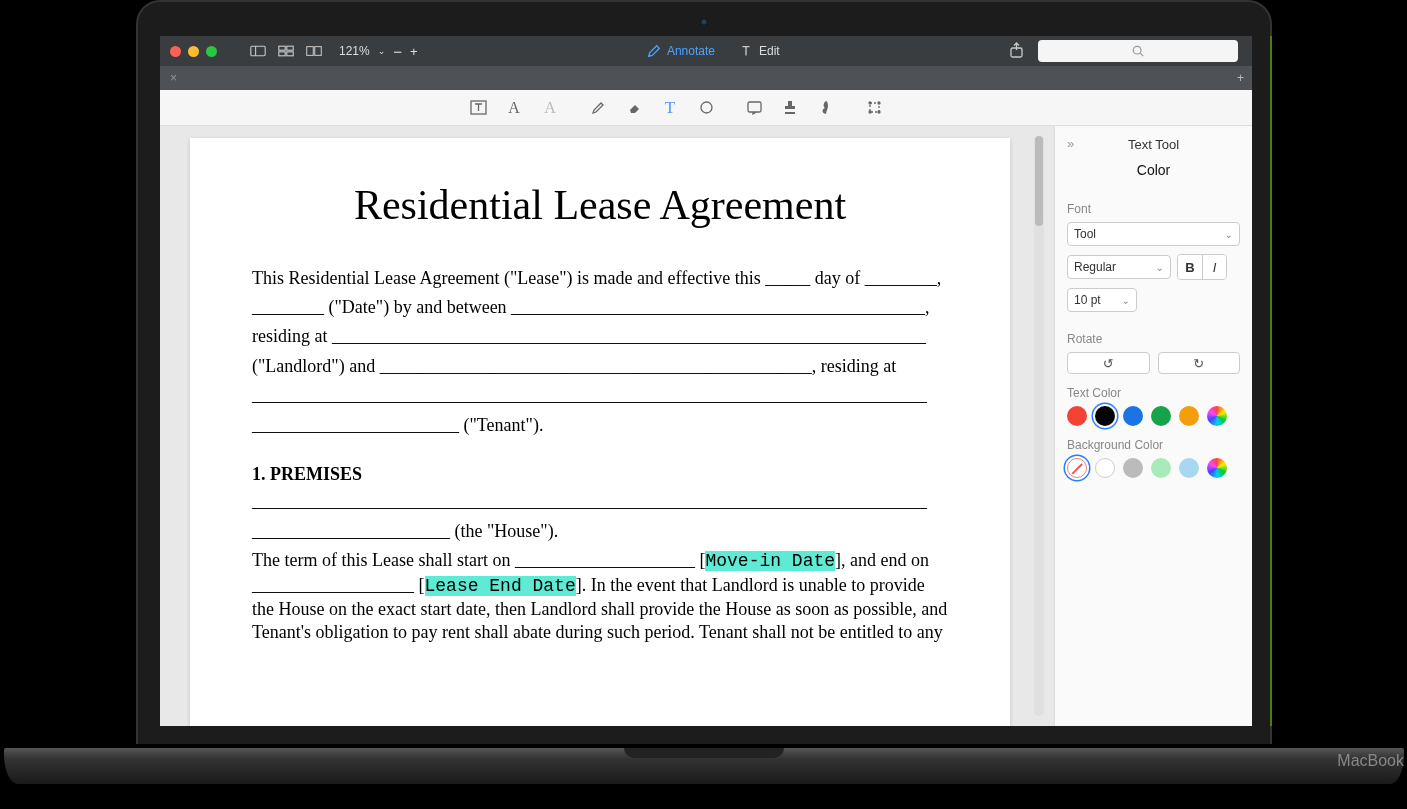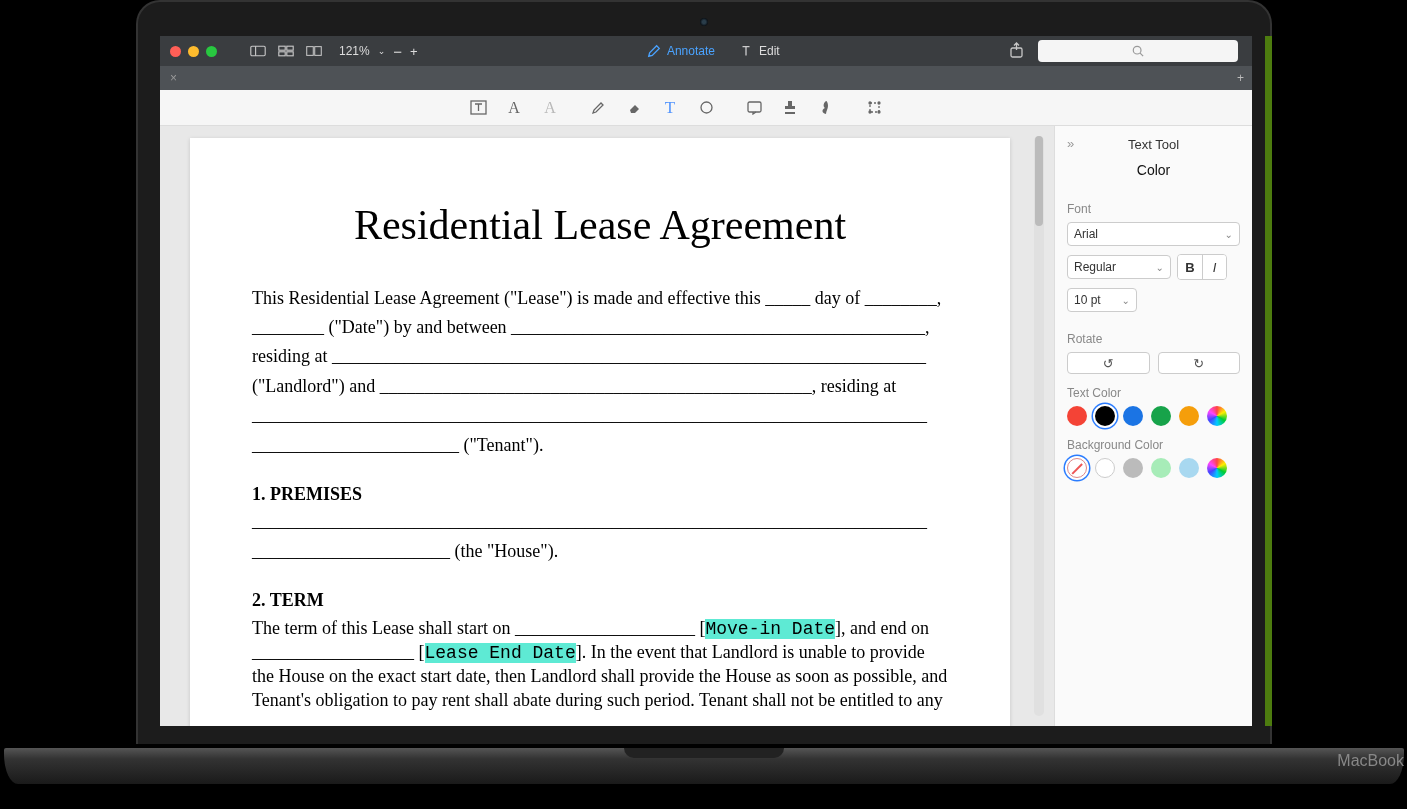--- a/index.html
+++ b/index.html
@@ -35,21 +35,21 @@
     transform: translateX(-50%);
     width: 8px;
     height: 8px;
     border-radius: 50%;
     background: radial-gradient(circle, #2a3d4a 30%, #0a1016 70%);
   }
   .mb-screen-wrap {
     background: #1c1c1c;
     padding: 0 22px;
     border-left: 2px solid #333;
-    border-right: 7px solid #4d7c0f;
+    border-right: 2px solid #4d7c0f;
   }
   .mb-screen {
     width: 1092px;
     height: 690px;
     background: #fff;
   }
   .mb-base {
     background: #1c1c1c;
     height: 18px;
     border-left: 2px solid #333;
@@ -136,21 +136,21 @@
   }
   .tb2-group { display: flex; align-items: center; gap: 18px; }
   .tb2-ic { width: 18px; height: 18px; display:flex; align-items:center; justify-content:center; opacity:.8;}
   .tb2-ic.active { color: #2a7cff; }
   .tb2-ic span { font-family: "Times New Roman", serif; }
   .app-body { flex:1; display:flex; background:#f0f0f0; min-height:0;}
   .doc-area { flex:1; background:#e8e8e8; padding:12px 50px 0 30px; overflow:hidden; position:relative;}
   .scrollbar { position:absolute; right:10px; top:10px; bottom:10px; width:10px; background:#e0e0e0; border-radius:5px;}
   .scroll-thumb { position:absolute; left:1px; top:0; width:8px; height:90px; background:#bbb; border-radius:5px;}
   .page {
-    background:#fff; width:820px; min-height:600px; margin:0 auto; padding:40px 62px;
+    background:#fff; width:820px; min-height:600px; margin:0 auto; padding:20px 62px;
     font-family: "Times New Roman", serif; color:#000; font-size:17px; line-height:1.3;
     box-shadow: 0 1px 4px rgba(0,0,0,.15);
   }
   .doc-title { font-size:42px; text-align:center; margin:20px 0 34px; font-weight:400; }
   .doc-h { font-weight:bold; margin-top:26px; margin-bottom:4px; font-size:18px;}
   .doc-p { margin-bottom:6px; font-size:18px;}
   .yl { background: #5eead4; font-family: Liberation Mono, monospace; }
   
   .panel {
     width: 198px;
@@ -343,39 +343,38 @@
               <p class="doc-p">________ ("Date") by and between ______________________________________________,</p>
               <p class="doc-p">residing at __________________________________________________________________</p>
               <p class="doc-p">("Landlord") and ________________________________________________, residing at</p>
               <p class="doc-p">___________________________________________________________________________</p>
               <p class="doc-p">_______________________  ("Tenant").</p>
 
               <div class="doc-h">1. PREMISES</div>
               <p class="doc-p">___________________________________________________________________________</p>
               <p class="doc-p">______________________ (the "House").</p>
 
-              <div class="doc-h">2. TERM</div>
               <p class="doc-p">
                 <span>The term of this Lease shall start on ____________________ [</span><span class="yl">Move-in Date</span><span>], and end on</span>
                 <span>__________________ [</span><span class="yl">Lease End Date</span><span>]. In the event that Landlord is unable to provide the House on the exact start date, then Landlord shall provide the House as soon as possible, and Tenant's obligation to pay rent shall abate during such period. Tenant shall not be entitled to any</span>
               </p>
             </div>
             <div class="scrollbar">
                 <div class="scroll-thumb"></div>
               </div>
           </div>
 
           <div class="panel">
             <div class="panel-close">»</div>
             <div class="panel-title">Text Tool</div>
             <div class="sample">Color</div>
 
             <div class="plabel">Font</div>
             <div class="pselect">
-              <span>Arial</span>
+              <span>Tool</span>
               <span class="chev">⌄</span>
             </div>
             <div class="row">
               <div class="pselect sm">
                 <span>Regular</span>
                 <span class="chev">⌄</span>
               </div>
               <div class="bi-group">
                 <div class="bi-btn b">B</div>
                 <div class="bi-btn i" style="border-left:1px solid #ccc;">I</div>

